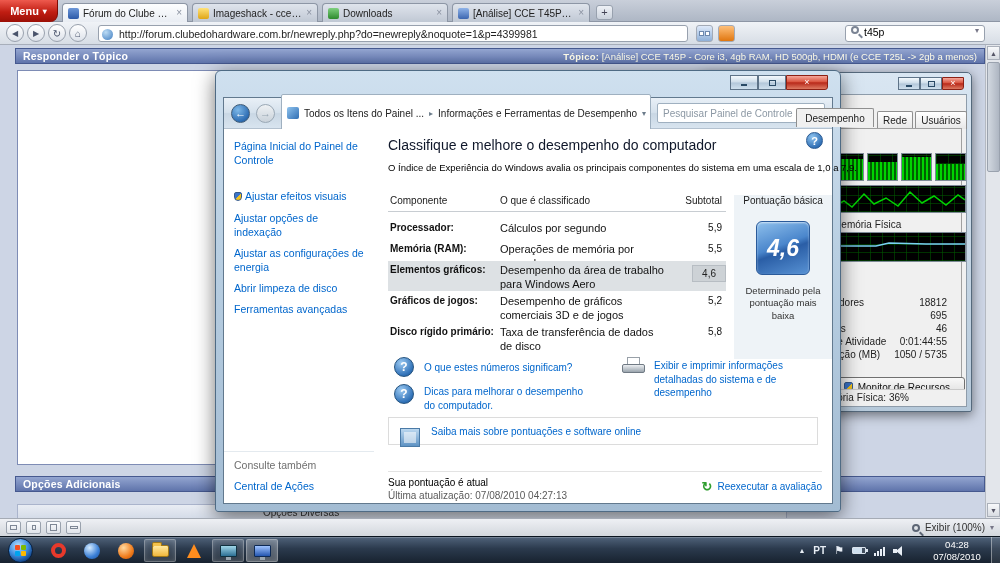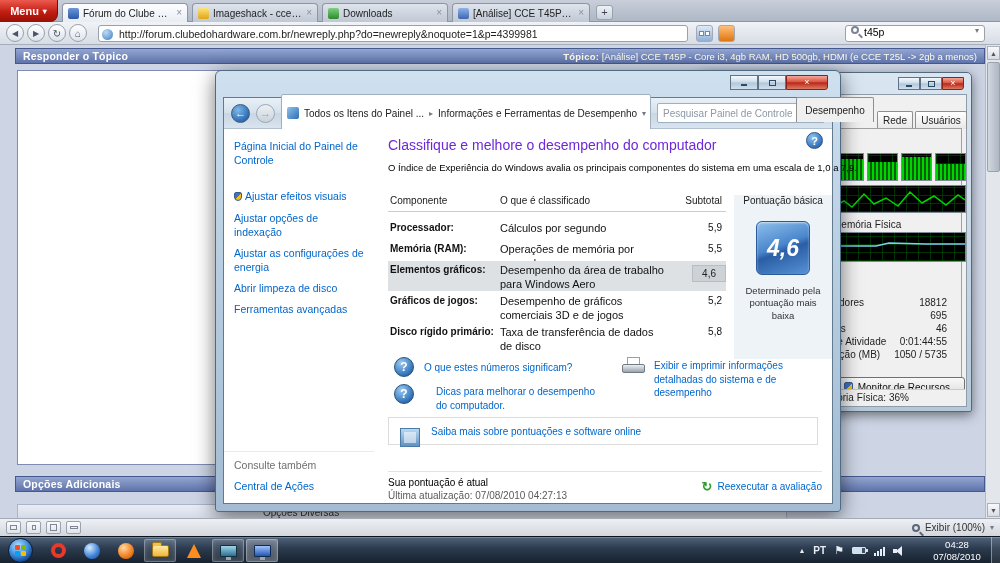--- a/index.html
+++ b/index.html
@@ -51,21 +51,21 @@
 
 .tmwin{left:700px;top:72px;width:272px;height:340px;background:linear-gradient(#d9e6f2,#b6c9da);border:1px solid #55697c;border-radius:5px 5px 2px 2px;box-shadow:0 3px 12px rgba(0,0,0,.5)}
 .capbtns{position:absolute;display:flex}
 .cbtn{width:22px;height:13px;border:1px solid #5e7388;background:linear-gradient(#f4f9fd,#cddce9 48%,#b2c6d9 52%,#cfe0ee);display:flex;align-items:center;justify-content:center;color:#2a4a66;cursor:pointer}
 .cbtn.close{background:linear-gradient(#f5a79b,#d9543f 45%,#b8291a 52%,#dd7a62);color:#fff;border-color:#8c2014;border-radius:0 0 3px 0}
 .gmin{display:block;width:6px;border-bottom:2px solid currentColor;margin-top:4px}
 .gmax{display:block;width:7px;height:6px;border:1px solid currentColor}
 .gx{font-size:9px;line-height:1}
 .tmbody{position:absolute;left:4px;right:4px;top:21px;bottom:4px;background:#f0f0f0;border:1px solid #8e9caa}
 .tmtab{position:absolute;top:16px;height:18px;background:linear-gradient(#ffffff,#e7e7e7);border:1px solid #8f8f8f;border-bottom:none;border-radius:2px 2px 0 0;font-size:10px;color:#222;display:flex;align-items:center;justify-content:center;overflow:hidden;cursor:pointer}
-.tmtab.active{height:25px;top:2px;background:#f0f0f0;z-index:2}
+.tmtab.active{height:19px;top:13px;background:#f0f0f0;z-index:2}
 .tmpage{position:absolute;left:4px;right:4px;top:33px;bottom:19px;border:1px solid #a0a0a0;background:#f0f0f0}
 .blackgraph{background-color:#000;border:1px solid #7d8a96;background-image:repeating-linear-gradient(90deg,rgba(0,90,0,.55) 0 1px,transparent 1px 12px),repeating-linear-gradient(0deg,rgba(0,90,0,.55) 0 1px,transparent 1px 8px)}
 .minigraph{position:relative;width:31px;height:28px;overflow:hidden}
 .gfill{position:absolute;left:0;right:0;bottom:0;background:repeating-linear-gradient(90deg,#00d400 0 2px,#015e01 2px 4px)}
 .tmgl{position:absolute;font-size:10px;color:#222;white-space:nowrap}
 .statlabel{position:absolute;font-size:10px;color:#222;white-space:nowrap}
 .statval{position:absolute;font-size:10px;color:#222;text-align:right;width:70px}
 .tmbtn{position:absolute;background:linear-gradient(#f8f8f8,#dcdcdc);border:1px solid #707070;border-radius:3px;font-size:10px;display:flex;align-items:center;justify-content:center;gap:5px;color:#111;cursor:pointer}
 .shield{width:9px;height:10px;border-radius:2px 2px 4px 4px;background:linear-gradient(135deg,#3b74c9 0 50%,#f2c21d 50% 100%);border:1px solid #355a8c;flex:0 0 auto}
 .tmstatus{position:absolute;left:1px;right:1px;bottom:1px;height:16px;border-top:1px solid #c9c9c9;background:#f0f0f0;font-size:10px;color:#222;display:flex;align-items:center}
@@ -85,21 +85,21 @@
 .psearch input{border:none;outline:none;flex:1;font-size:10px;min-width:0;color:#222}
 .psearch input::placeholder{color:#8c98a4;opacity:1}
 .psb{position:absolute;left:0;top:31px;bottom:0;width:150px;background:#fff}
 .sbhome{display:block;color:#0066cc;font-size:10.5px;line-height:1.35;margin:10px 0 0 10px;width:132px;cursor:pointer}
 .sblink{display:block;color:#0066cc;font-size:10.5px;line-height:1.35;margin:7px 0 0 10px;width:132px;cursor:pointer}
 .sbfirst{margin-top:22px}
 .sbsee{position:absolute;left:0;bottom:6px;width:150px;border-top:1px solid #e4eaef;padding:7px 0 4px 10px}
 .sbseet{color:#6f6f6f;font-size:10.5px}
 .pmain{position:absolute;left:150px;right:0;top:31px;bottom:0;background:#fff}
 .phelp{position:absolute;right:9px;top:3px;width:17px;height:17px;border-radius:50%;background:radial-gradient(circle at 35% 28%,#8ec4f0,#2e6db3 75%);color:#fff;font-weight:bold;font-size:11px;display:flex;align-items:center;justify-content:center;border:1px solid #2a5a92;cursor:pointer}
-.ptitle{position:absolute;left:14px;top:8px;font-size:14px;color:#6d28d9;white-space:nowrap}
+.ptitle{position:absolute;left:14px;top:8px;font-size:14px;color:#0f172a;white-space:nowrap}
 .psub{position:absolute;left:14px;top:33px;font-size:9.5px;color:#000;white-space:nowrap}
 .ptable{position:absolute;left:14px;top:66px;width:444px;height:164px}
 .thc{position:absolute;top:0;font-size:10px;color:#1a1a1a}
 .thline{position:absolute;left:0;top:16px;width:338px;border-top:1px solid #c8cdd2}
 .trow{position:absolute;left:0;width:338px}
 .trow.hl{background:#dde1e4}
 .tname{position:absolute;left:2px;top:3px;font-weight:bold;font-size:10px;color:#111;white-space:nowrap}
 .tdesc{position:absolute;left:112px;top:3px;font-size:11px;color:#111;width:168px;line-height:1.25}
 .tscore{position:absolute;right:4px;top:3px;font-size:10px;color:#111}
 .sbox{position:absolute;right:0;top:4px;background:#cdd2d6;border:1px solid #b7bdc3;padding:2px 9px;font-size:10px}
@@ -391,21 +391,21 @@
           <div class="scorebox">
               <span>4,6</span>
             </div>
           <div class="spcap">Determinado pela pontuação mais baixa</div>
         </div>
       </div>
 
       <div class="qicon" style="left:20px;top:228px">?</div>
       <span class="plink" style="left:50px;top:232px">O que estes números significam?</span>
       <div class="qicon" style="left:20px;top:255px">?</div>
-      <span class="plink" style="left:62px;top:256px;width:160px">Dicas para melhorar o desempenho do computador.</span>
+      <span class="plink" style="left:50px;top:256px;width:160px">Dicas para melhorar o desempenho do computador.</span>
       <span class="printer">
           <span class="ppaper"></span>
           <span class="pbodyp"></span>
         </span>
       <span class="plink" style="left:280px;top:230px;width:175px">Exibir e imprimir informações detalhadas do sistema e de desempenho</span>
 
       <div class="learnbox">
         <span class="softico"></span>
         <span class="plink" style="left:42px;top:7px;width:215px">Saiba mais sobre pontuações e software online</span>
       </div>

